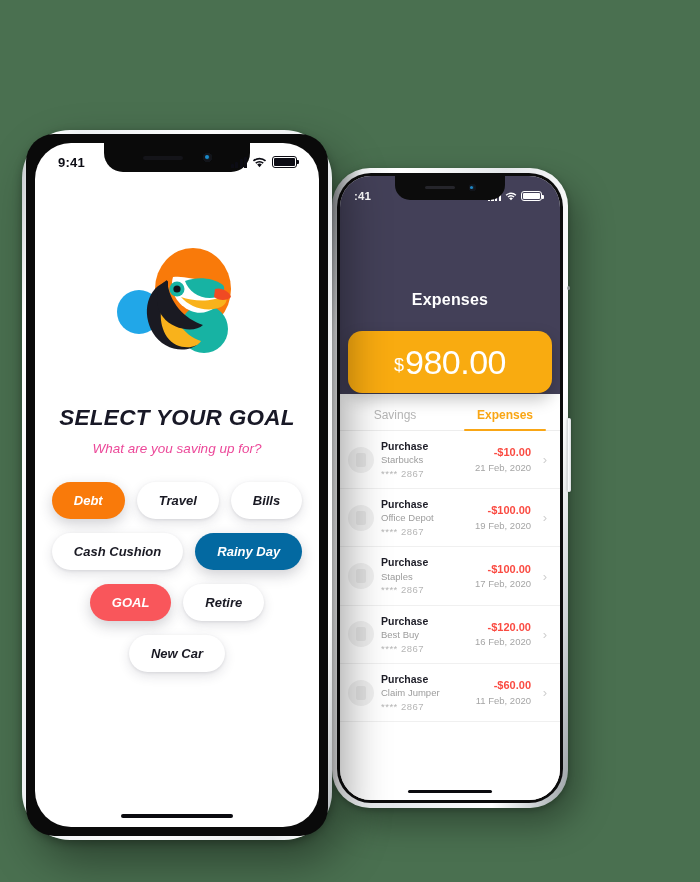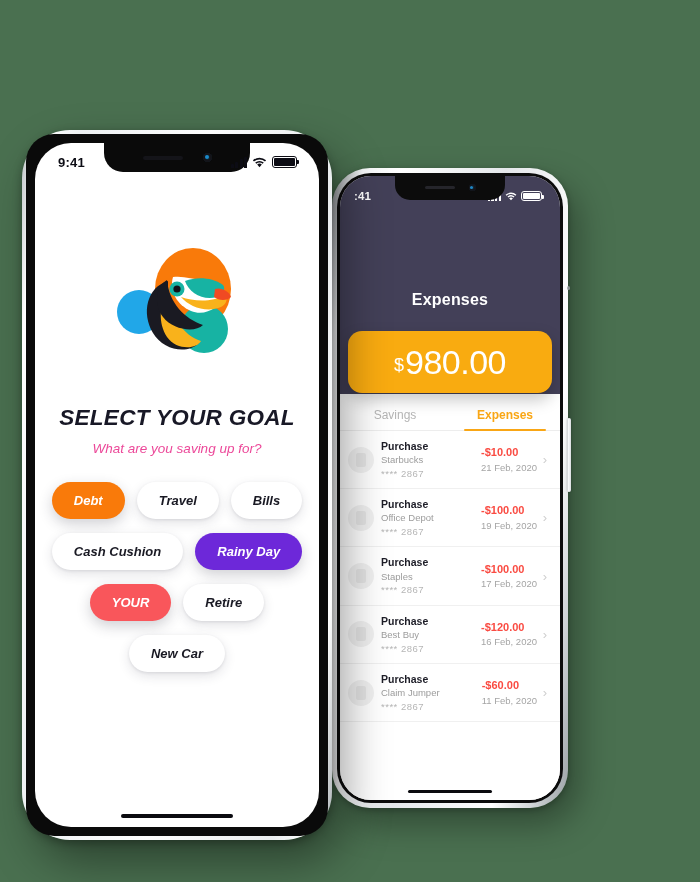--- a/index.html
+++ b/index.html
@@ -209,21 +209,21 @@
     font-size: 9.5px;
     color: #9c9c9c;
     line-height: 1.45;
   }
   .tx-card {
     font-size: 9.5px;
     color: #b6b6b6;
     line-height: 1.4;
     letter-spacing: 0.5px;
   }
-  .tx-right { text-align: left; margin-right: 3px; }
+  .tx-right { text-align: right; margin-right: 9px; }
   .tx-amt {
     font-size: 11px;
     font-weight: bold;
     color: #fa4b42;
     line-height: 1.5;
     white-space: nowrap;
   }
   .tx-date {
     font-size: 9.5px;
     color: #a5a5a5;
@@ -556,22 +556,22 @@
           </div>
 
           <div class="goal-title">SELECT YOUR GOAL</div>
           <div class="goal-sub">What are you saving up for?</div>
 
           <div class="chips" id="chips">
               <div class="chip sel" style="background: rgb(249, 122, 10);">Debt</div>
               <div class="chip">Travel</div>
               <div class="chip">Bills</div>
               <div class="chip">Cash Cushion</div>
-              <div class="chip sel" style="background: #6d28d9;">Rainy Day</div>
-              <div class="chip sel" style="background: rgb(249, 86, 91);">YOUR</div>
+              <div class="chip sel" style="background: #0369a1;">Rainy Day</div>
+              <div class="chip sel" style="background: rgb(249, 86, 91);">GOAL</div>
               <div class="chip">Retire</div>
               <div class="chip">New Car</div>
             </div>
         </div>
 
         <div class="home-bar"></div>
       </div>
     </div>
   </div>
 

